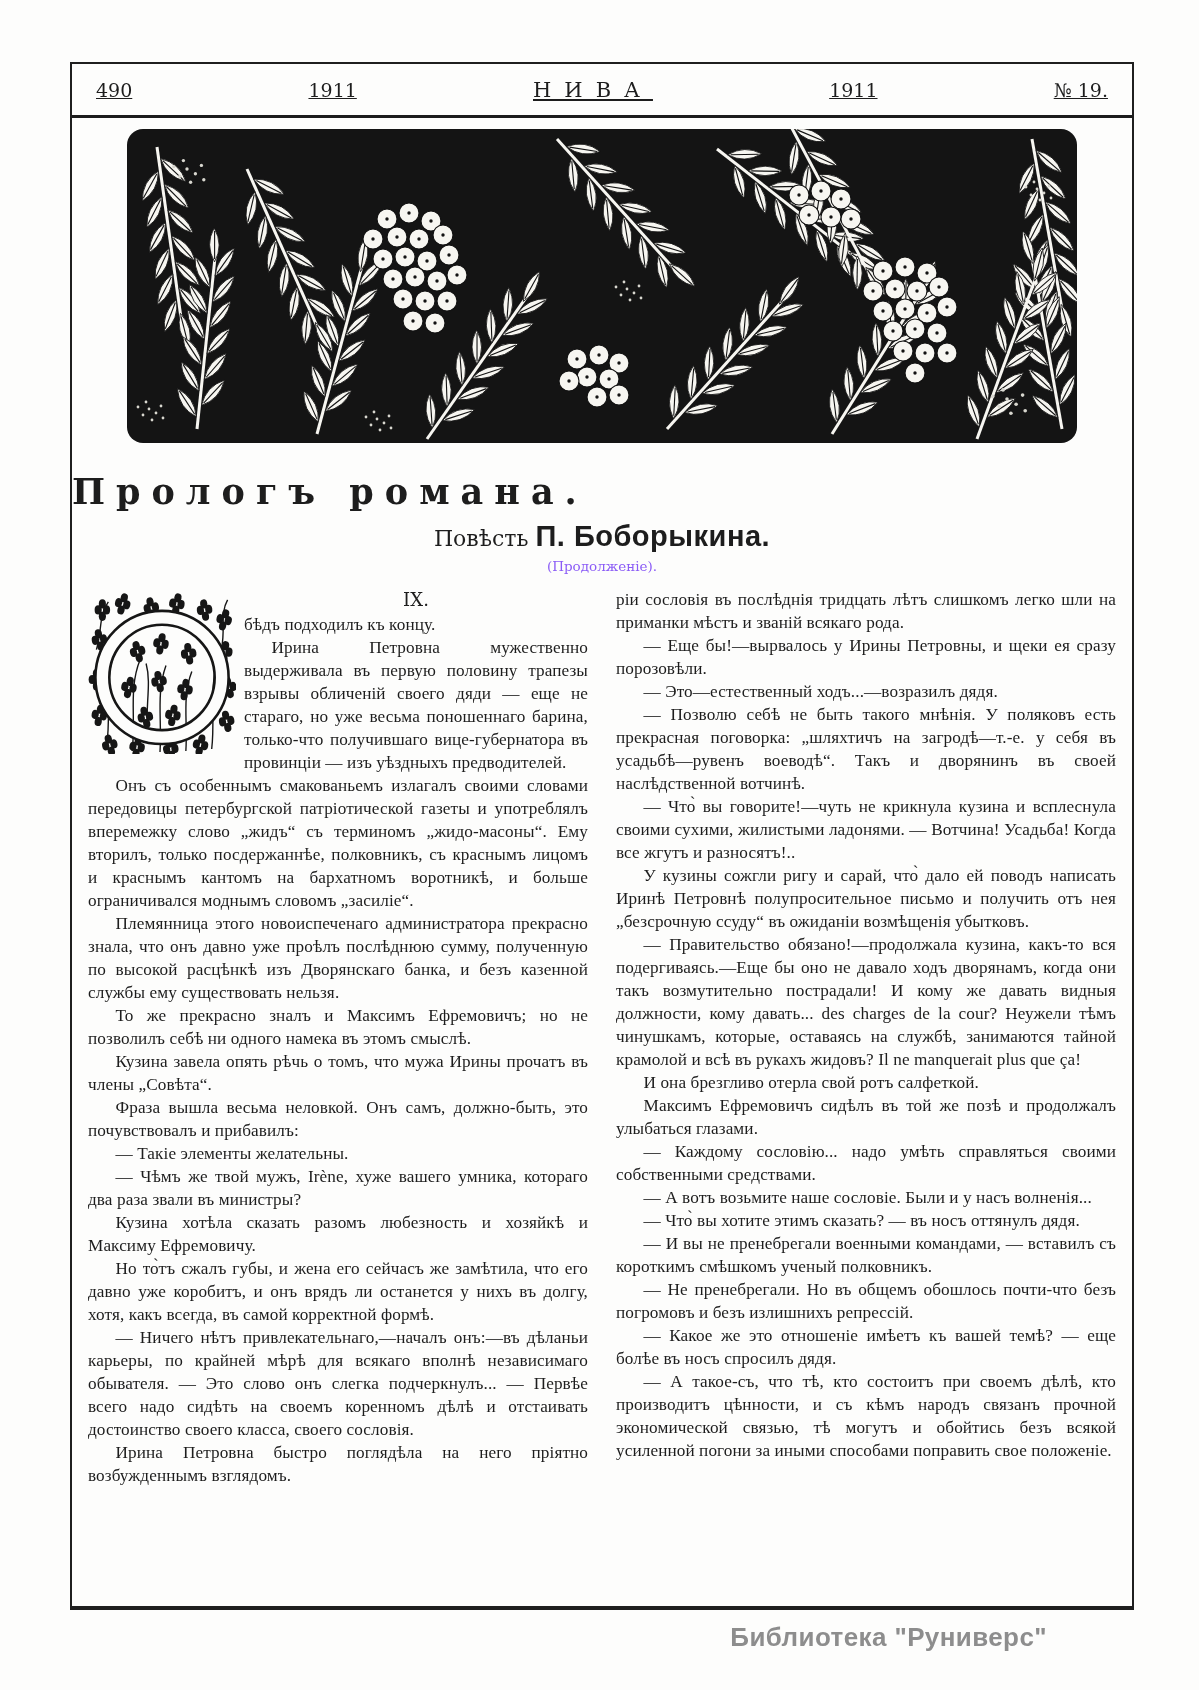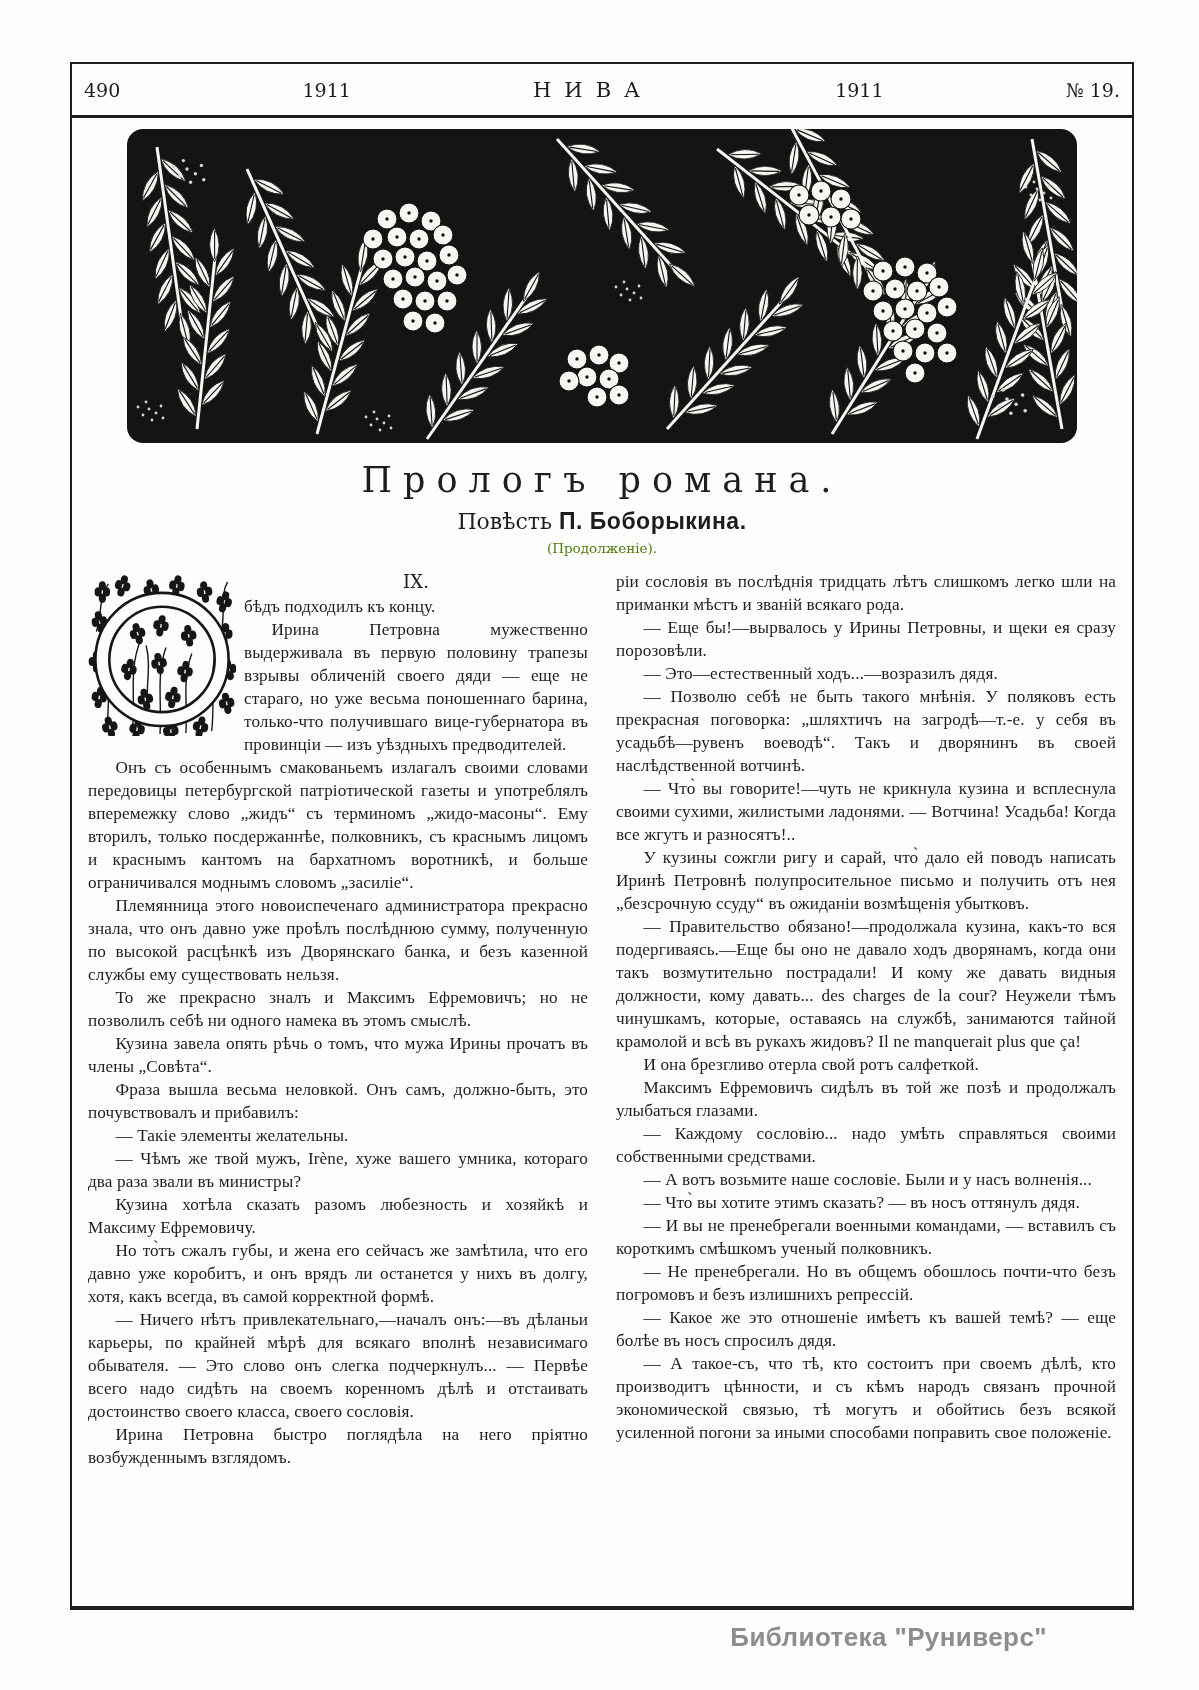--- a/index.html
+++ b/index.html
@@ -11,37 +11,38 @@
     -webkit-font-smoothing:antialiased;
   }
   .frame{
     position:absolute;left:70px;top:62px;width:1064px;height:1548px;
     border:2px solid #1f1f1f;border-bottom-width:4px;
     background:#fdfdfc;box-sizing:border-box;
   }
   
   .pg-header{
     height:51px;display:flex;align-items:center;justify-content:space-between;
-    padding:0 12px;border-bottom:3px solid #1c1c1c;
+    padding:0 24px;border-bottom:3px solid #1c1c1c;
     font-size:19px;
+    text-decoration:underline;
   }
   .masthead{font-size:21px;letter-spacing:13px;}
   
   .ornament-wrap{display:flex;justify-content:center;margin-top:11px;}
   
   .title{
-    text-align:center;font-size:35px;letter-spacing:11px;
-    margin-top:17px;font-weight:400;
+    font-size:35px;letter-spacing:11px;
+    margin-top:28px;font-weight:700;
   }
   .subtitle{text-align:center;font-size:22px;margin-top:8px;}
   .subtitle .author{
-    font-family:"Liberation Sans", sans-serif;font-weight:700;font-size:23px;
+    font-family:"Liberation Sans", sans-serif;font-weight:700;font-size:29px;
     letter-spacing:0.5px;
   }
-  .continuation{text-align:center;font-size:13.5px;margin-top:5px;color:#4d7c0f;}
+  .continuation{text-align:center;font-size:13.5px;margin-top:5px;color:#8b5cf6;}
   
   .cols{
     display:flex;gap:28px;padding:0 16px;margin-top:14px;
   }
   .col{
     width:516px;font-size:17.2px;line-height:23px;text-align:justify;
     letter-spacing:0.1px;
   }
   .chapter{
     text-align:center;font-size:18px;font-weight:400;margin:0 0 2px 0;

